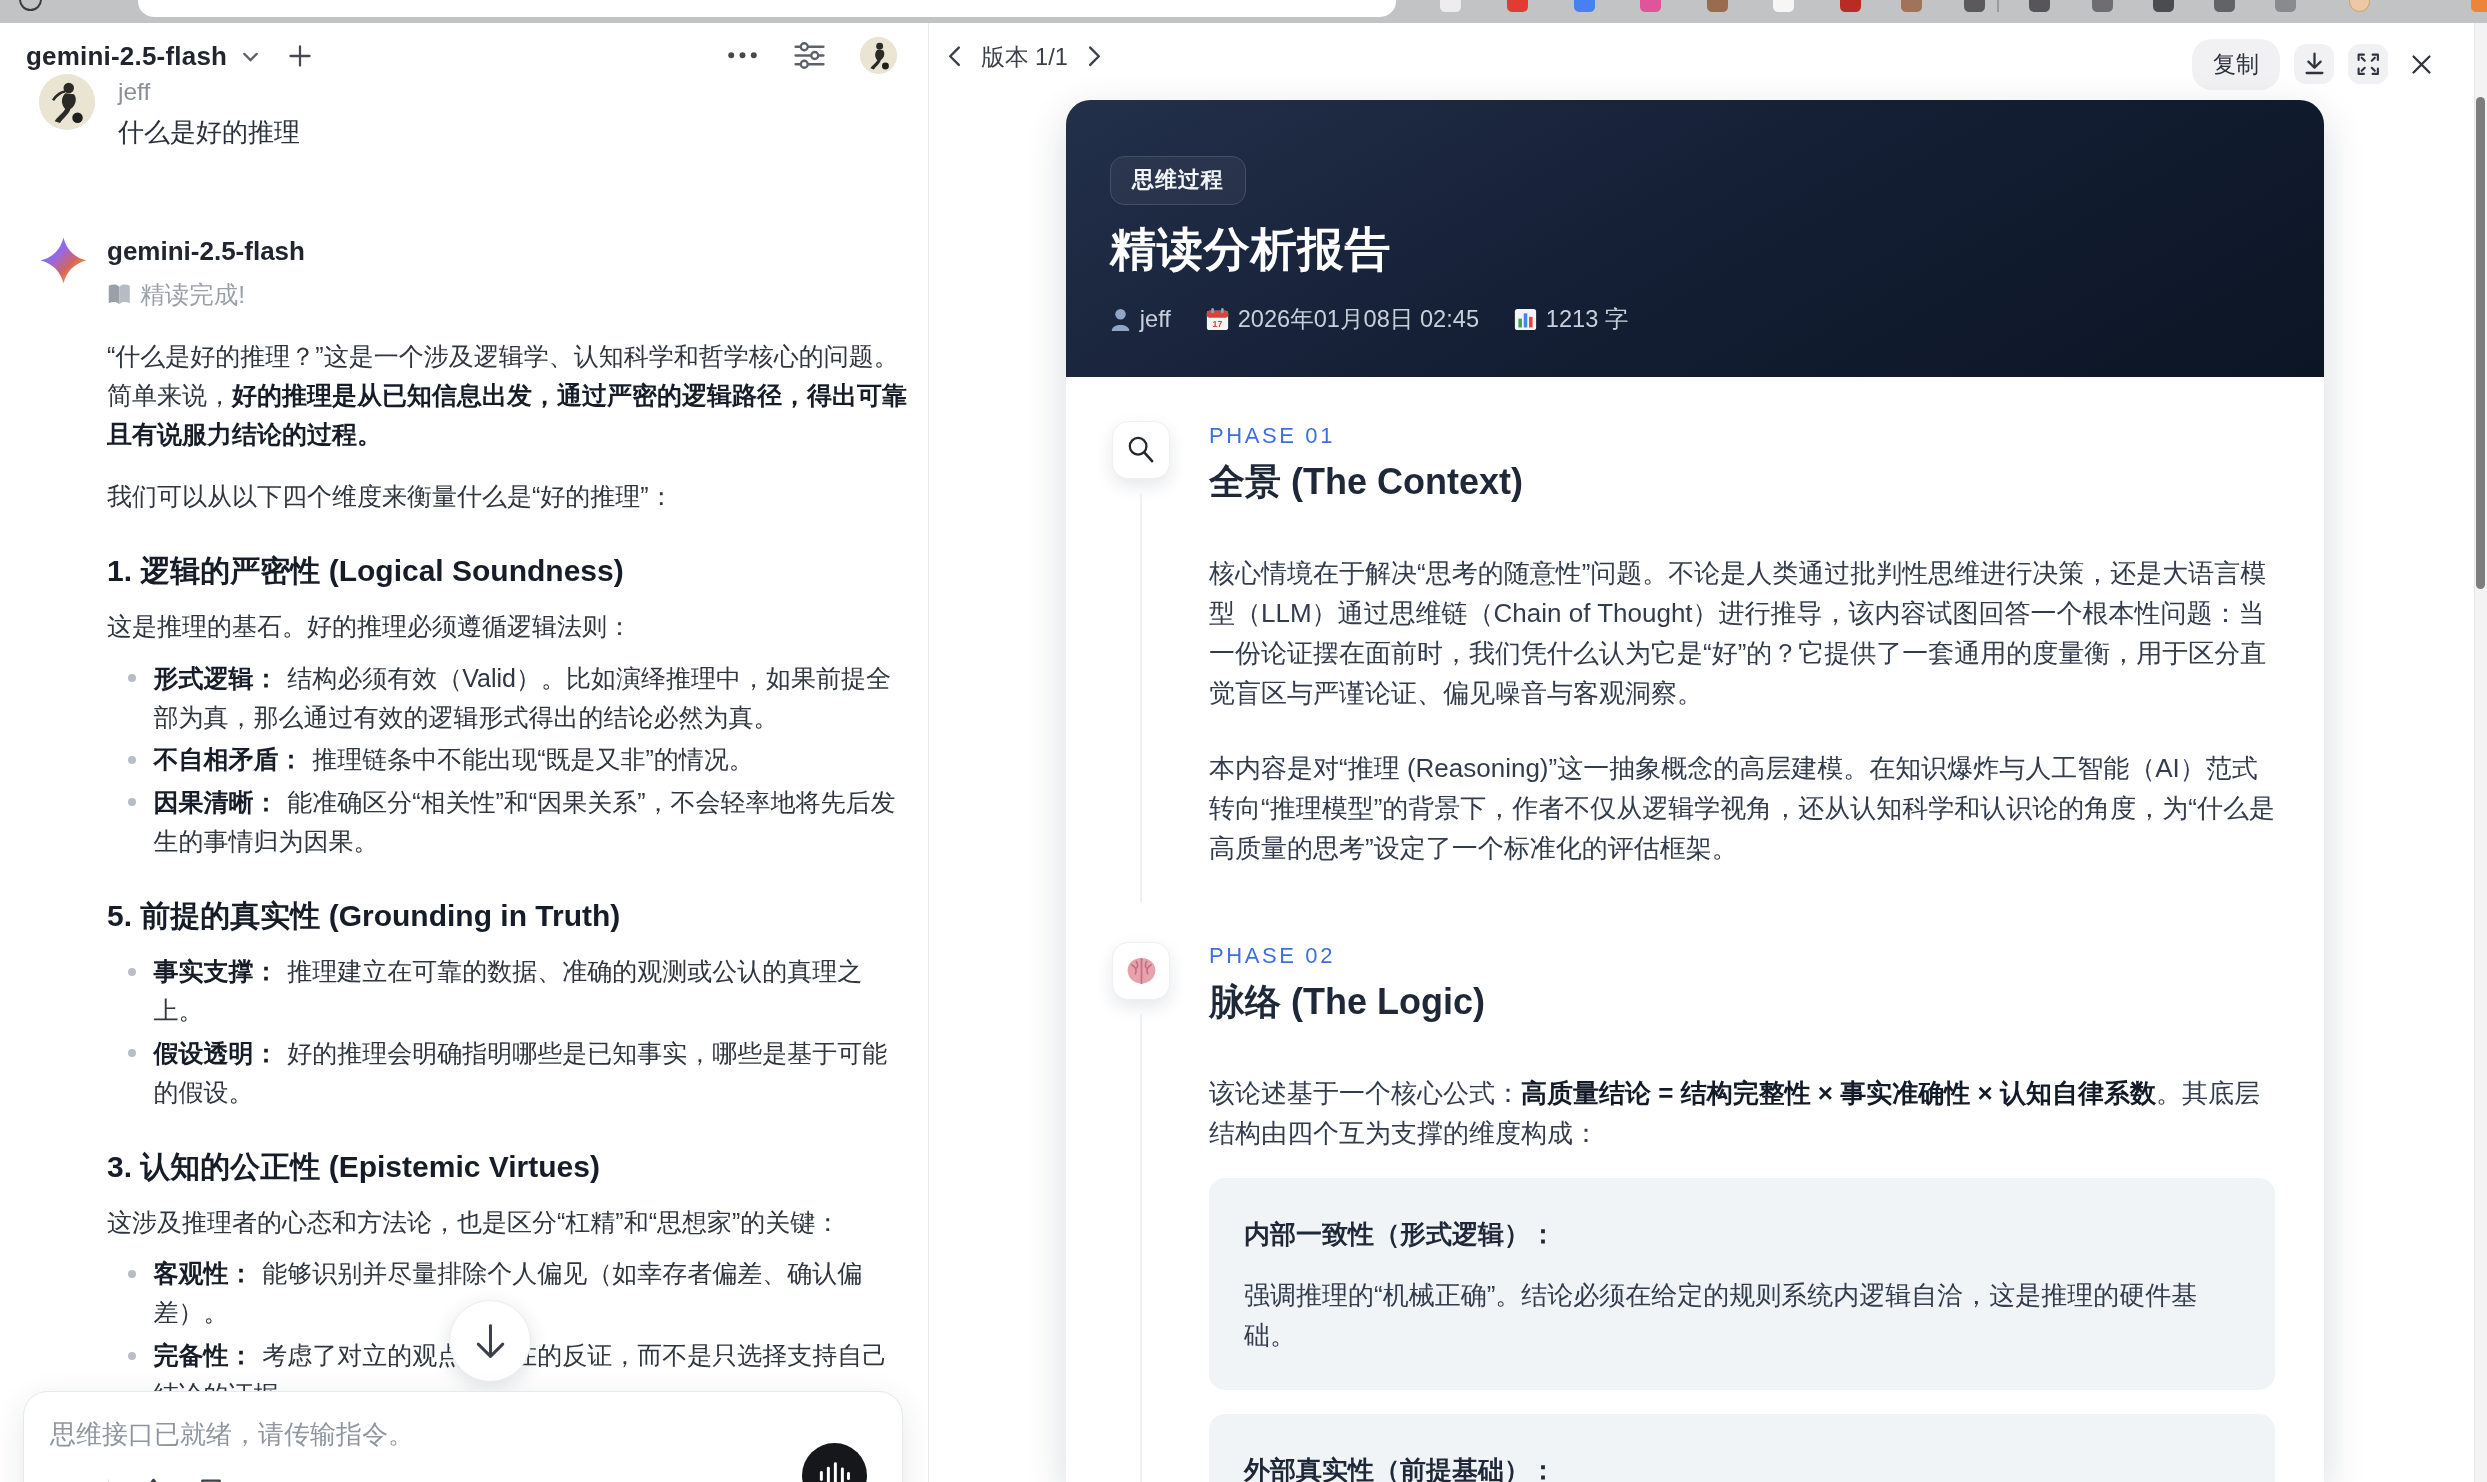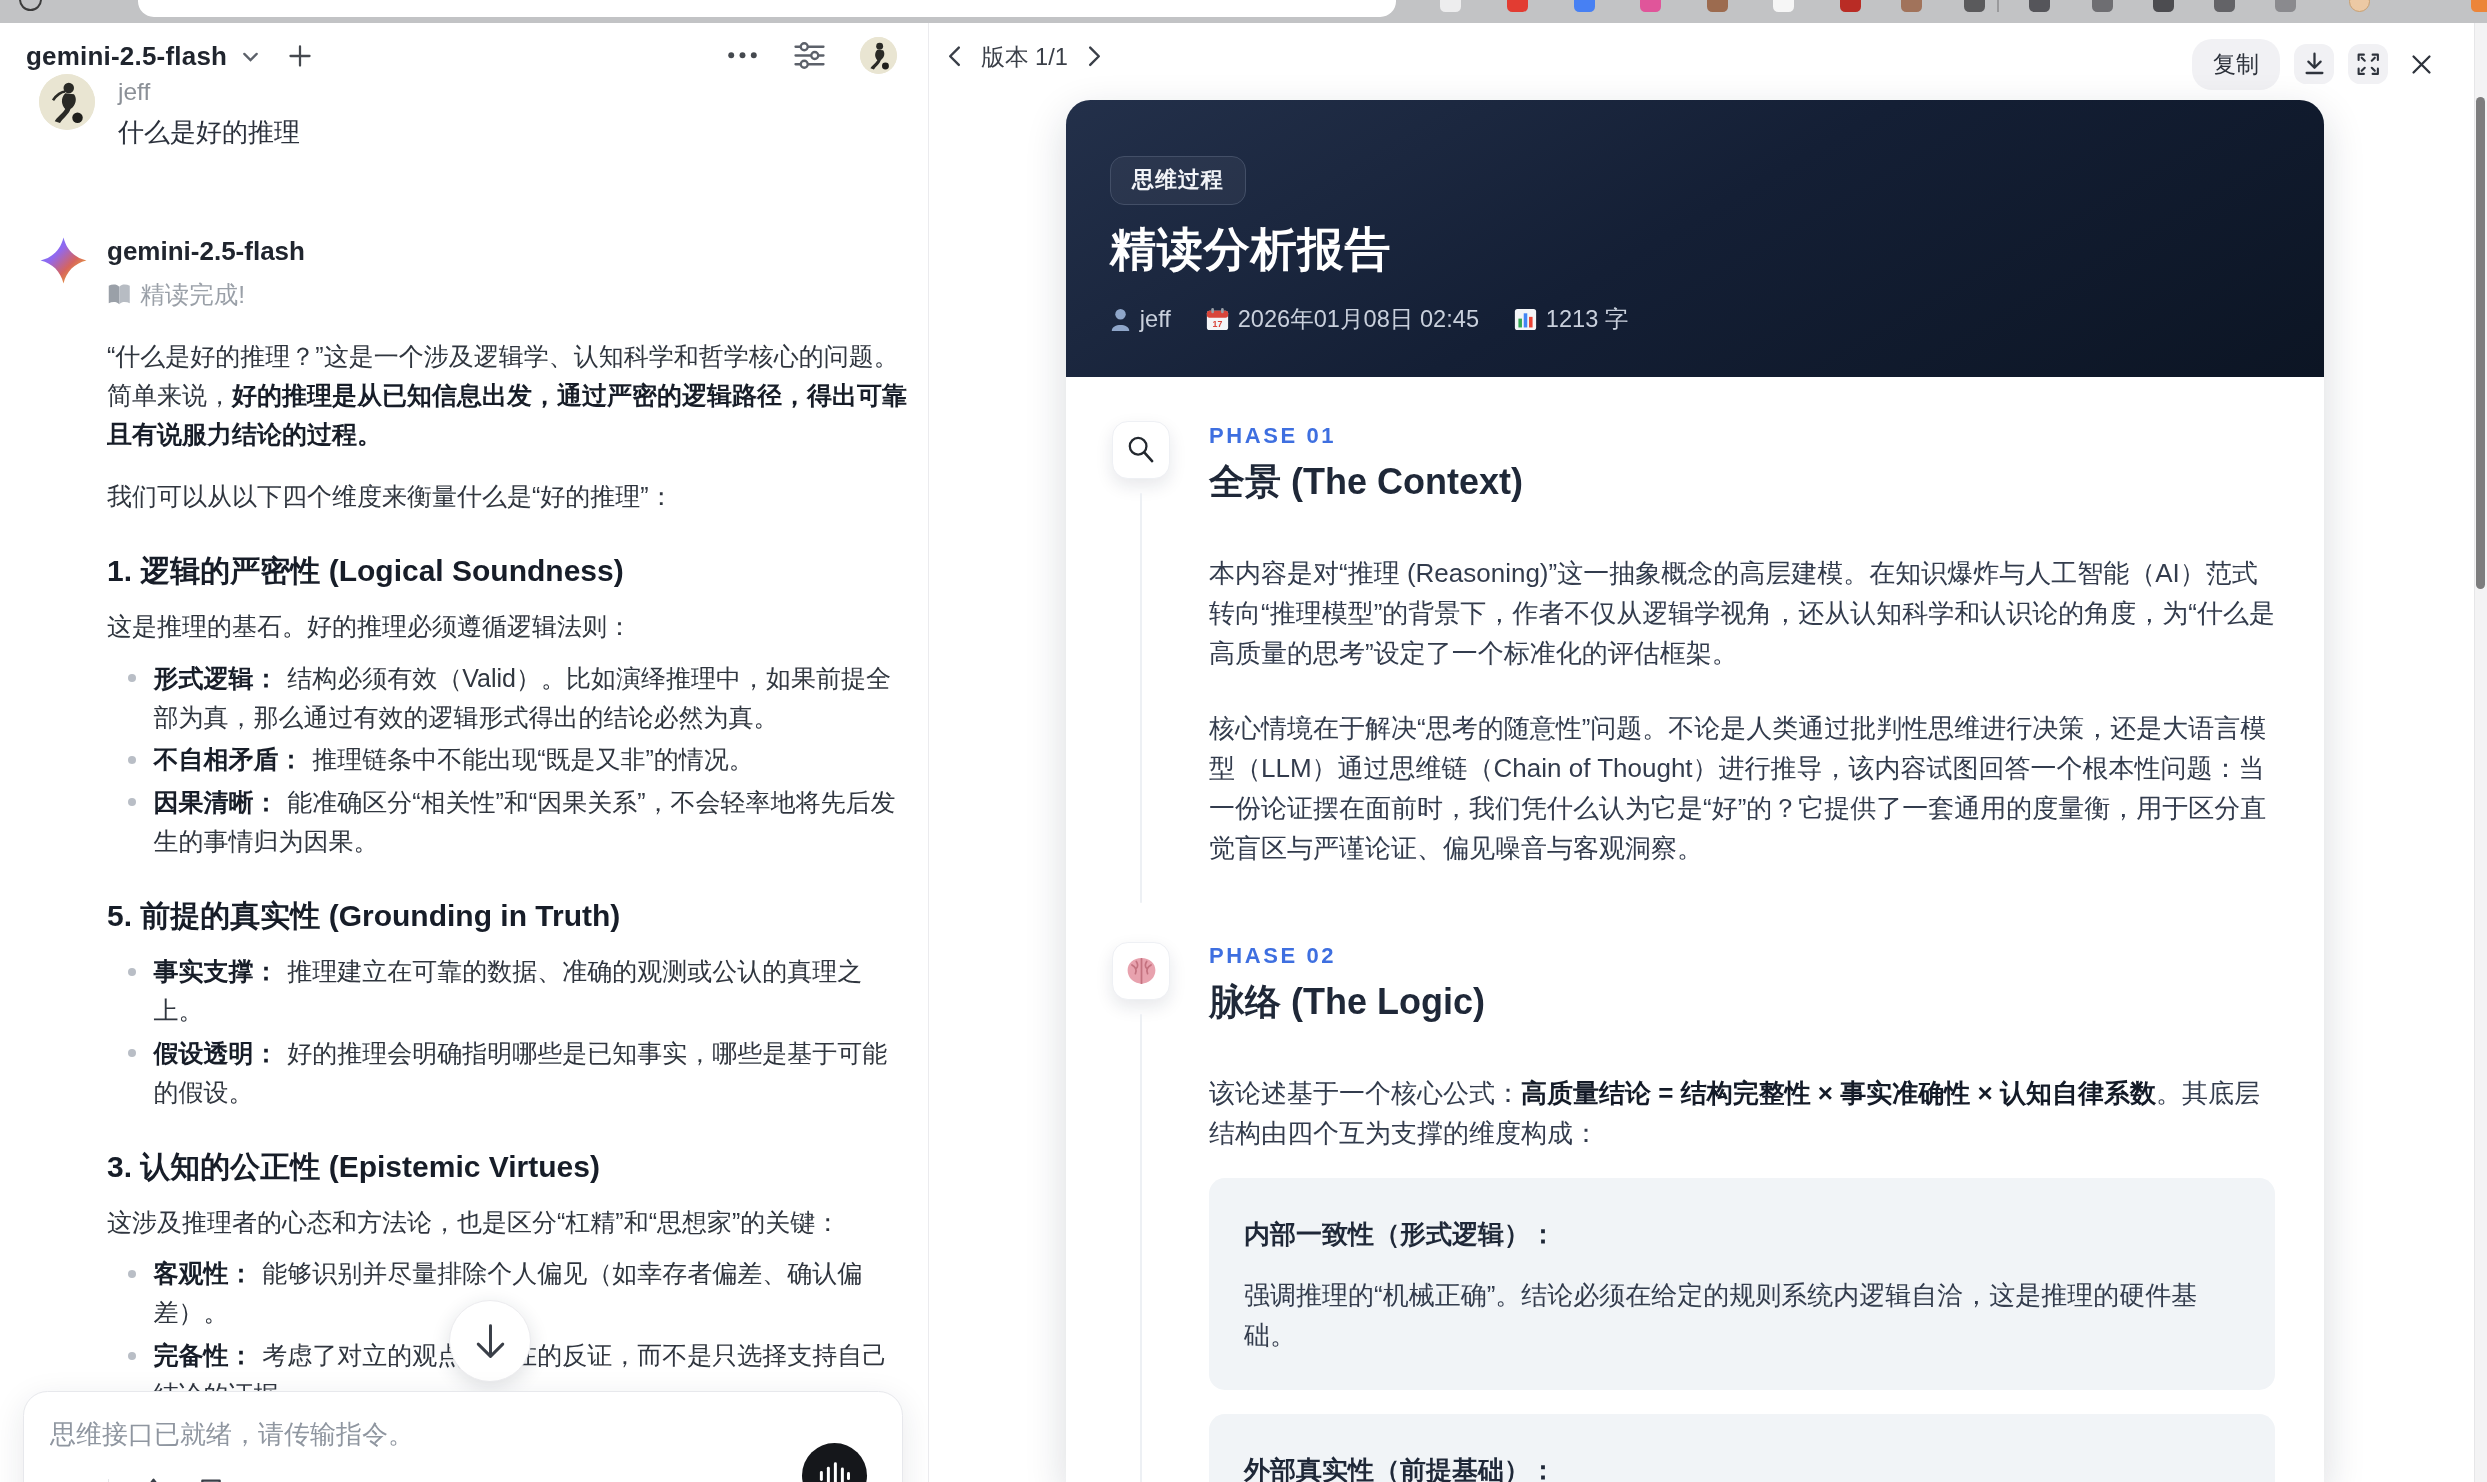--- a/index.html
+++ b/index.html
@@ -102,21 +102,21 @@
   .meta-item { display:flex; align-items:center; gap:8.8px; }
 
   .report-body { padding:44px 49px 0 46px; }
   .phase { display:flex; gap:39px; }
   .phase-rail { width:58px; display:flex; flex-direction:column; align-items:center; flex:0 0 auto; }
   .phase-icon { width:58px; height:58px; background:#ffffff; border:0.9px solid #eef0f4;
     border-radius:15.8px; box-shadow:0 7px 17.5px rgba(20,30,60,.10); display:flex;
     align-items:center; justify-content:center; }
   .rail-line { width:1.8px; flex:1; background:#edf0f4; margin-top:14px; border-radius:0.9px; }
   .phase-content { flex:1; min-width:0; }
-  .phase-label { font-size:22px; font-weight:bold; letter-spacing:2.6px; color:#3e6fe0; padding-top:1.8px; }
+  .phase-label { font-size:22px; font-weight:normal; letter-spacing:2.6px; color:#3e6fe0; padding-top:1.8px; }
   .phase-title { font-size:36px; font-weight:bold; color:#1f2838; margin:8.8px 0 0; }
   .phase-paras { margin-top:46px; }
   .phase-paras p, .phase-intro { font-size:26px; line-height:40px; color:#333c4d; }
   .phase-paras p { margin-bottom:35px; }
   .phase-intro b { color:#141b28; }
   .phase-gap { height:39px; }
 
   .logic-cards { margin-top:24.5px; display:flex; flex-direction:column; gap:24.5px; }
   .logic-card { background:#f1f4f7; border-radius:15.8px; padding:39px 35px 35px; }
   .lc-title { font-size:26px; font-weight:bold; color:#1f2838; }
@@ -419,22 +419,22 @@
                   <circle cx="15" cy="14" r="9.5" stroke="#23282f" stroke-width="2.6" fill="none"></circle>
                   <path d="M22 21 L31 31" stroke="#23282f" stroke-width="3" stroke-linecap="round"></path>
                 </svg>
             </div>
             <div class="rail-line"></div>
           </div>
           <div class="phase-content">
             <div class="phase-label">PHASE 01</div>
             <div class="phase-title">全景 (The Context)</div>
             <div class="phase-paras">
+              <p>核心情境在于解决“思考的随意性”问题。不论是人类通过批判性思维进行决策，还是大语言模型（LLM）通过思维链（Chain of Thought）进行推导，该内容试图回答一个根本性问题：当一份论证摆在面前时，我们凭什么认为它是“好”的？它提供了一套通用的度量衡，用于区分直觉盲区与严谨论证、偏见噪音与客观洞察。</p>
               <p>本内容是对“推理 (Reasoning)”这一抽象概念的高层建模。在知识爆炸与人工智能（AI）范式转向“推理模型”的背景下，作者不仅从逻辑学视角，还从认知科学和认识论的角度，为“什么是高质量的思考”设定了一个标准化的评估框架。</p>
-              <p>核心情境在于解决“思考的随意性”问题。不论是人类通过批判性思维进行决策，还是大语言模型（LLM）通过思维链（Chain of Thought）进行推导，该内容试图回答一个根本性问题：当一份论证摆在面前时，我们凭什么认为它是“好”的？它提供了一套通用的度量衡，用于区分直觉盲区与严谨论证、偏见噪音与客观洞察。</p>
             </div>
           </div>
         </div>
 
         <div class="phase-gap"></div>
 
         <div class="phase">
           <div class="phase-rail">
             <div class="phase-icon">
               <svg width="33" height="30" viewBox="0 0 38 34">

